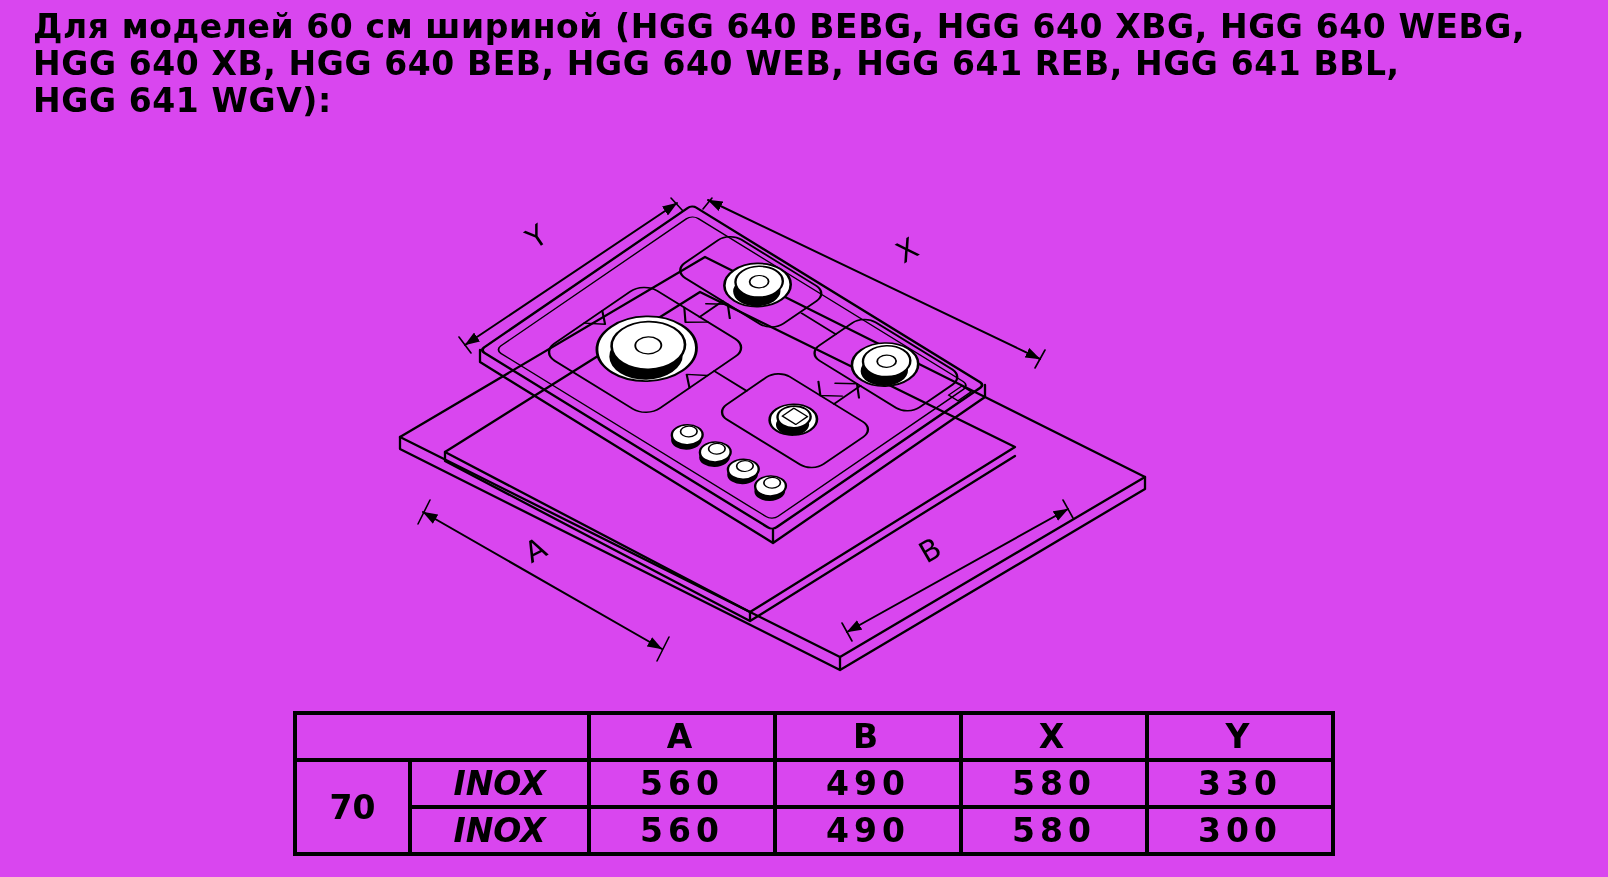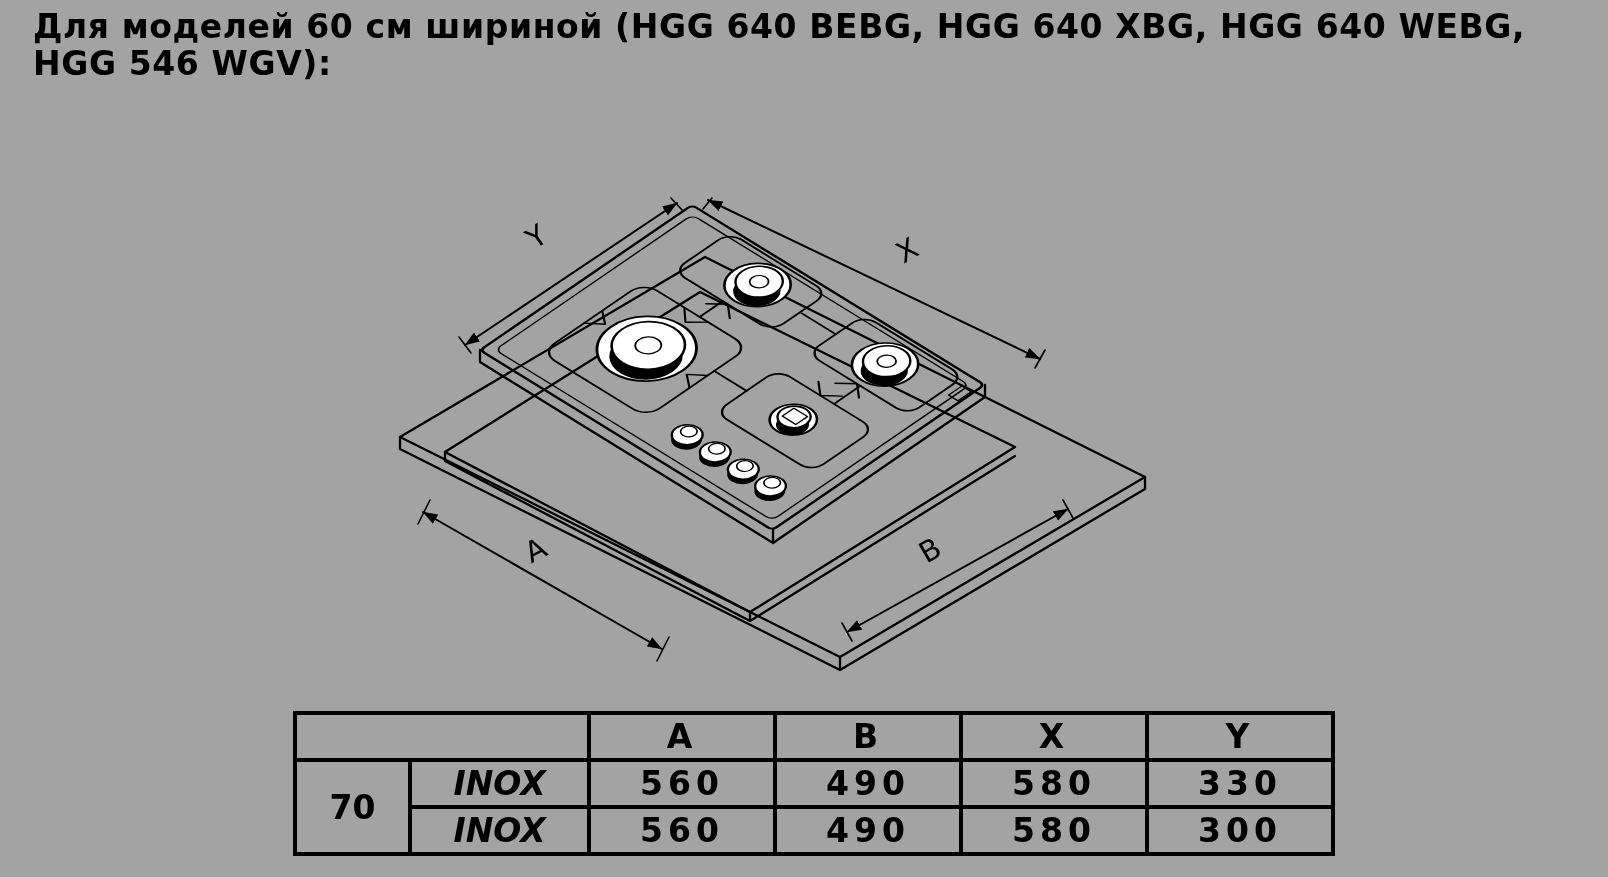--- a/index.html
+++ b/index.html
@@ -1,16 +1,16 @@
 <!DOCTYPE html>
 <html><head>
 <meta charset="utf-8">
 <style>
   html,body{margin:0;padding:0;background:#fff;}
-  .page{position:relative;width:1608px;height:877px;background:#a3a3a3;overflow:hidden;
+  .page{position:relative;width:1608px;height:877px;background:#d946ef;overflow:hidden;
         font-family:"DejaVu Sans","Liberation Sans",sans-serif;color:#000;}
   .heading{position:absolute;left:33px;top:8px;font-size:33px;font-weight:bold;
            line-height:37px;letter-spacing:0.6px;white-space:nowrap;}
   .diagram{position:absolute;left:390px;top:197px;width:810px;height:505px;}
   .diagram text{font-family:"DejaVu Sans","Liberation Sans",sans-serif;font-size:29px;
                 fill:#000;stroke:none;text-anchor:middle;}
   table.spec{position:absolute;left:293px;top:711px;border-collapse:collapse;
              table-layout:fixed;font-weight:bold;font-size:33px;text-align:center;}
   table.spec td{border:4px solid #000;padding:0;height:43px;vertical-align:middle;}
   td.c-size{width:111px;}
@@ -18,21 +18,22 @@
   td.c-val{width:182px;letter-spacing:5px;}
   td.nb{border:4px solid #000;}
 </style>
 </head>
 <body>
 
 <div class="page">
 
   <div class="heading">
     <div>Для моделей 60 см шириной (HGG 640 BEBG, HGG 640 XBG, HGG 640 WEBG,</div>
-    <div>HGG 546 WGV):</div>
+    <div>HGG 640 XB, HGG 640 BEB, HGG 640 WEB, HGG 641 REB, HGG 641 BBL,</div>
+    <div>HGG 641 WGV):</div>
   </div>
 
   <svg class="diagram" viewBox="0 0 810 505" stroke="#000" fill="none" stroke-width="2" stroke-linecap="round" stroke-linejoin="round">
     <defs>
       <marker id="arr" viewBox="0 0 14 10" refX="13.5" refY="5" markerWidth="15" markerHeight="11" orient="auto-start-reverse" markerUnits="userSpaceOnUse">
         <path d="M0,0 L14,5 L0,10 z" fill="#000" stroke="none"></path>
       </marker>
     </defs>
 
     <g stroke-width="2.3">

